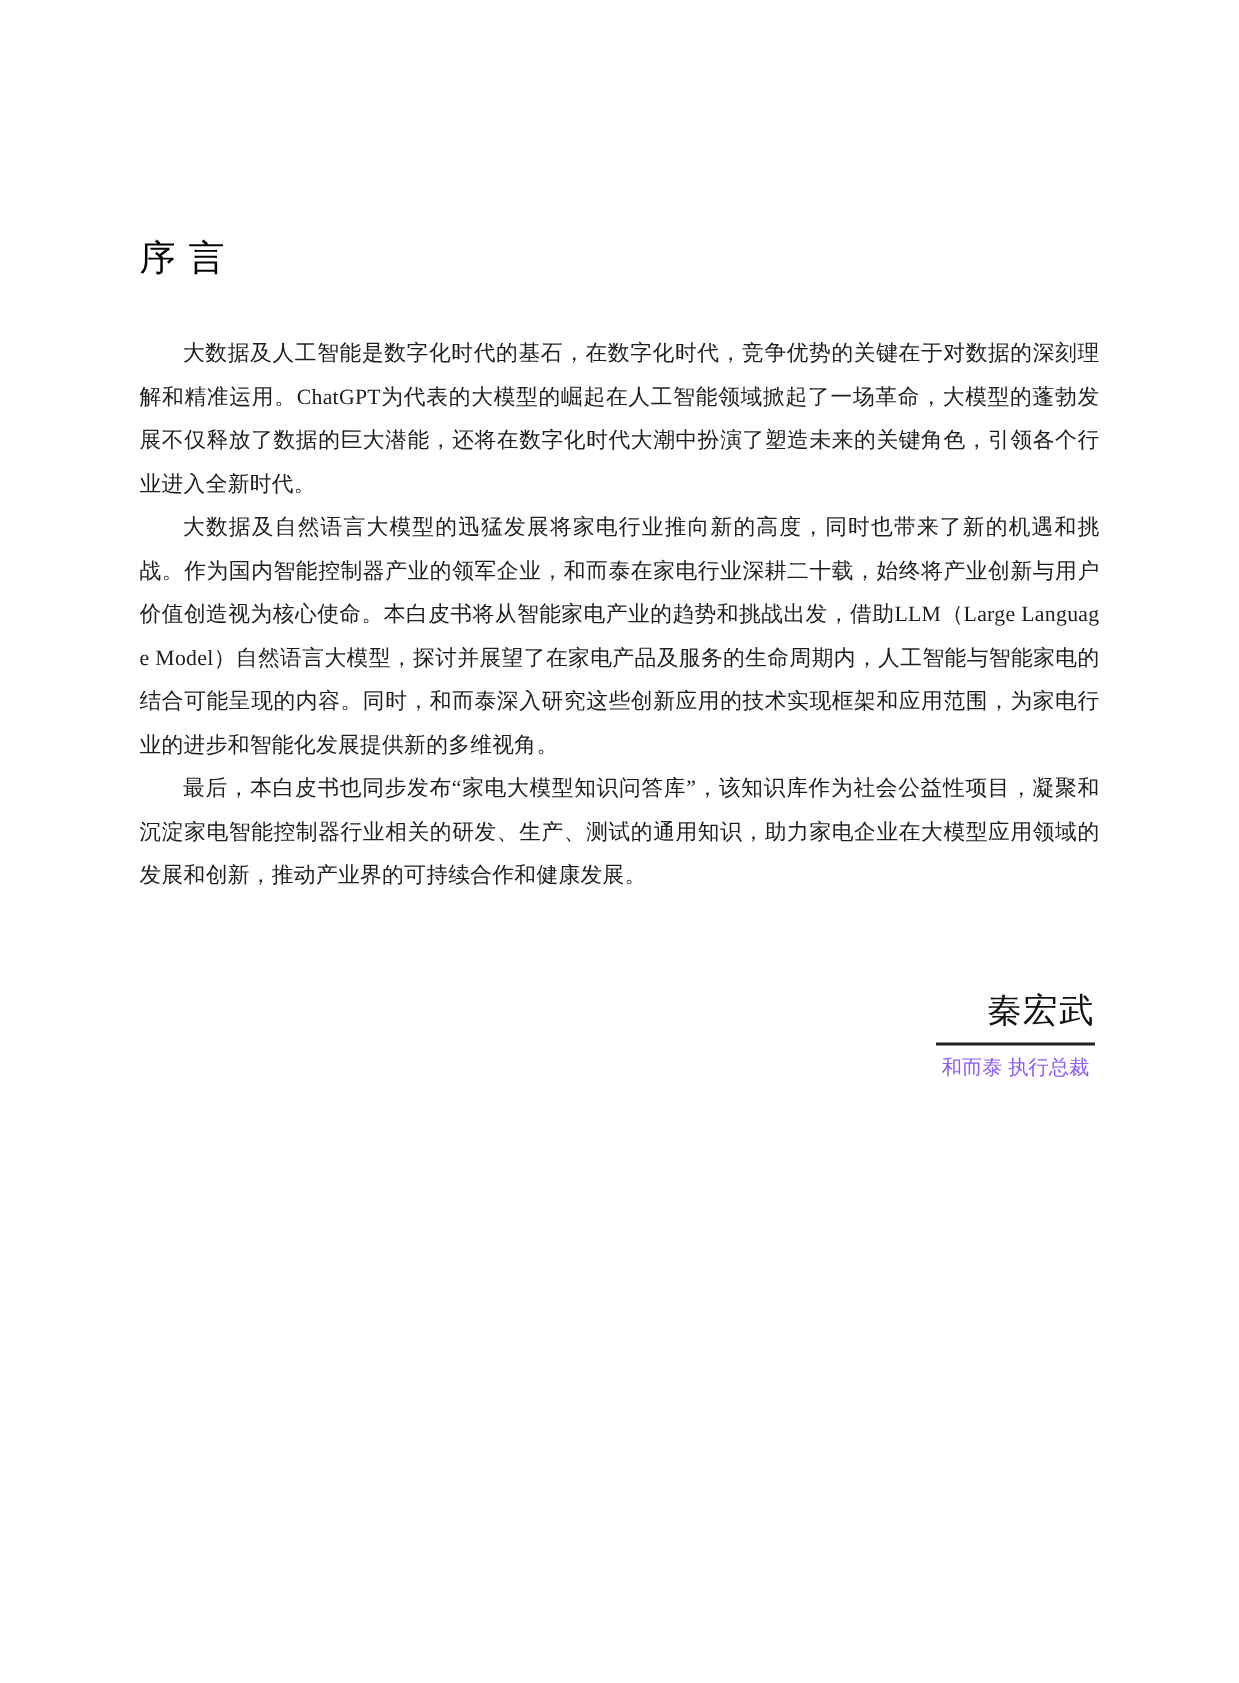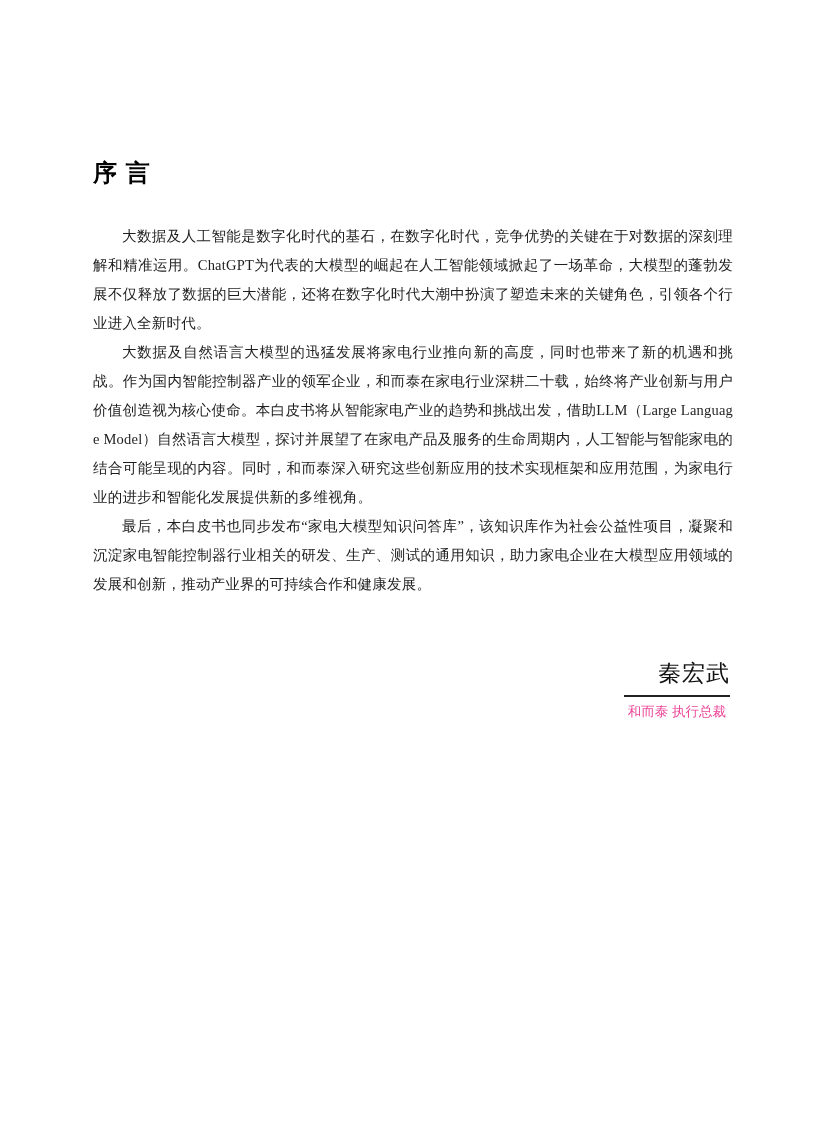--- a/index.html
+++ b/index.html
@@ -22,21 +22,21 @@
   .doc {
     position: absolute;
     left: 93px;
     top: 158px;
     width: 640px;
     color: #1e1e1e;
   }
   .doc-title {
     font-size: 24px;
     line-height: 30px;
-    font-weight: 700;
+    font-weight: 400;
     color: #000000;
     margin: 0 0 34px 0;
     letter-spacing: 1px;
   }
   .doc-body p {
     margin: 0;
     font-size: 14.5px;
     line-height: 29px;
     text-align: justify;
     text-indent: 2em;
@@ -59,21 +59,21 @@
     white-space: nowrap;
   }
   .sig-line {
     height: 0;
     border-top: 2px solid #222222;
     margin: 8px 0 7px 0;
   }
   .sig-role {
     font-size: 13.5px;
     line-height: 16px;
-    color: #ec4899;
+    color: #8b5cf6;
     text-align: center;
     white-space: nowrap;
   }
 </style>
 </head>
 <body>
 
 <div class="page">
   <div class="doc">
     <h1 class="doc-title">序 言</h1>

